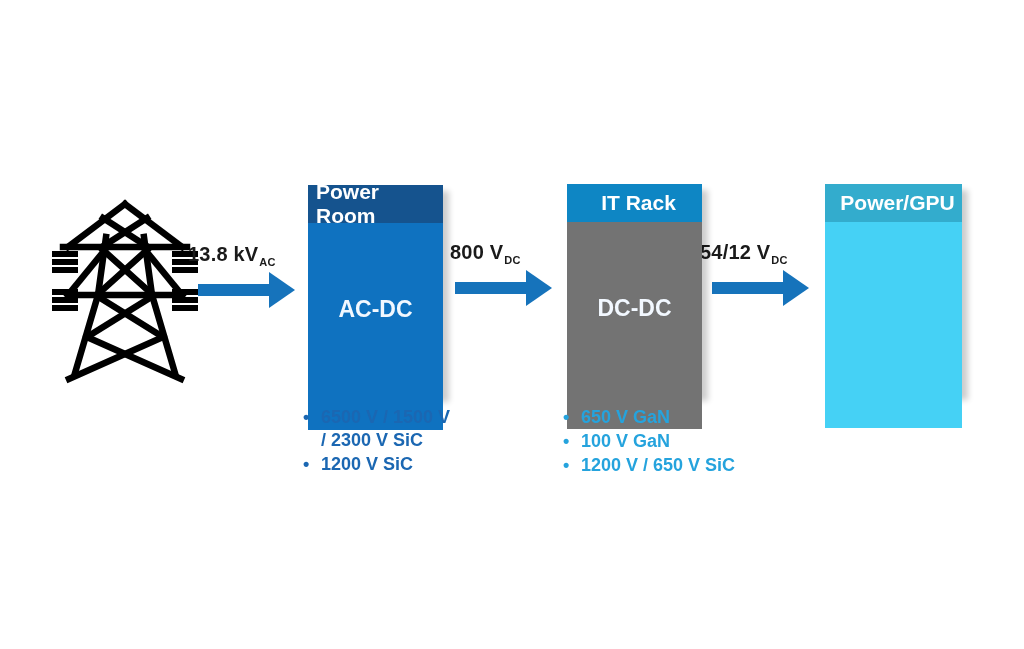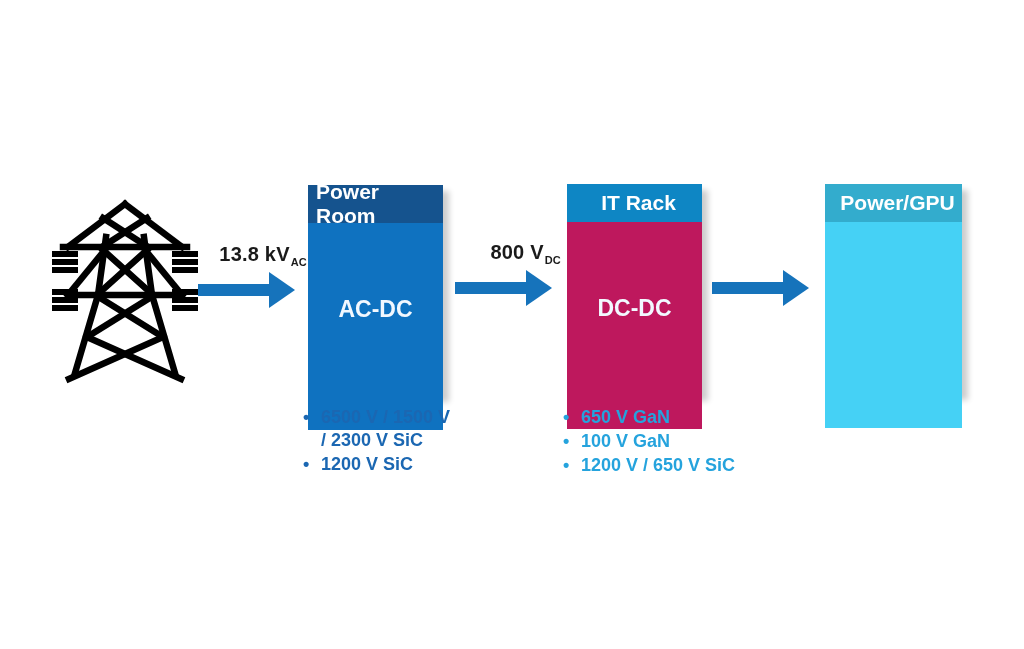--- a/index.html
+++ b/index.html
@@ -22,21 +22,21 @@
     width: 150px;
     height: 190px;
   }
   .flow-arrow {
     position: absolute;
     width: 97px;
     height: 40px;
   }
   .flow-label {
     position: absolute;
-    text-align: right;
+    text-align: left;
     color: #1a1a1a;
     font-size: 20px;
     font-weight: 600;
     letter-spacing: 0.2px;
     white-space: nowrap;
   }
   .flow-label .sub {
     font-size: 11px;
     font-weight: 700;
     position: relative;
@@ -67,21 +67,21 @@
     font-size: 23px;
     font-weight: 700;
     text-align: center;
     line-height: 29px;
   }
   .box.power  { left: 308px; top: 185px; width: 135px; height: 211px; }
   .power .box-header { background: #15538e; }
   .power .box-body   { background: #0f72c0; height: 173px; }
   .box.itrack { left: 567px; top: 184px; width: 135px; height: 211px; }
   .itrack .box-header { background: #0e86c4; }
-  .itrack .box-body   { background: #be185d; height: 173px; }
+  .itrack .box-body   { background: #737373; height: 173px; }
   .box.server { left: 825px; top: 184px; width: 137px; height: 210px; }
   .server .box-header { background: #33accd; }
   .server .box-body   { background: #45d1f5; height: 172px; }
   .bullet-list {
     position: absolute;
     font-size: 18px;
     font-weight: 700;
     line-height: 23px;
   }
   .bullet-list.power-bullets  { left: 303px; top: 406px; width: 185px; color: #1b67b2; }
@@ -158,20 +158,23 @@
   </svg>
 
   <div class="flow-label" style="left:450px; top:241px; width:110px;">
     <span>800 V</span><span class="sub">DC</span>
   </div>
   <svg class="flow-arrow" style="left:455px; top:268px;" viewBox="0 0 97 40">
     <rect x="0" y="14" width="71" height="12" fill="#1673bb"></rect>
     <polygon points="71,2 97,20 71,38" fill="#1673bb"></polygon>
   </svg>
 
+  <div class="flow-label" style="left:700px; top:241px; width:122px;">
+    <span>54/12 V</span><span class="sub">DC</span>
+  </div>
   <svg class="flow-arrow" style="left:712px; top:268px;" viewBox="0 0 97 40">
     <rect x="0" y="14" width="71" height="12" fill="#1673bb"></rect>
     <polygon points="71,2 97,20 71,38" fill="#1673bb"></polygon>
   </svg>
 
   <div class="box power">
     <div class="box-header">Power Room</div>
     <div class="box-body">
       <div>AC-DC</div>
     </div>

